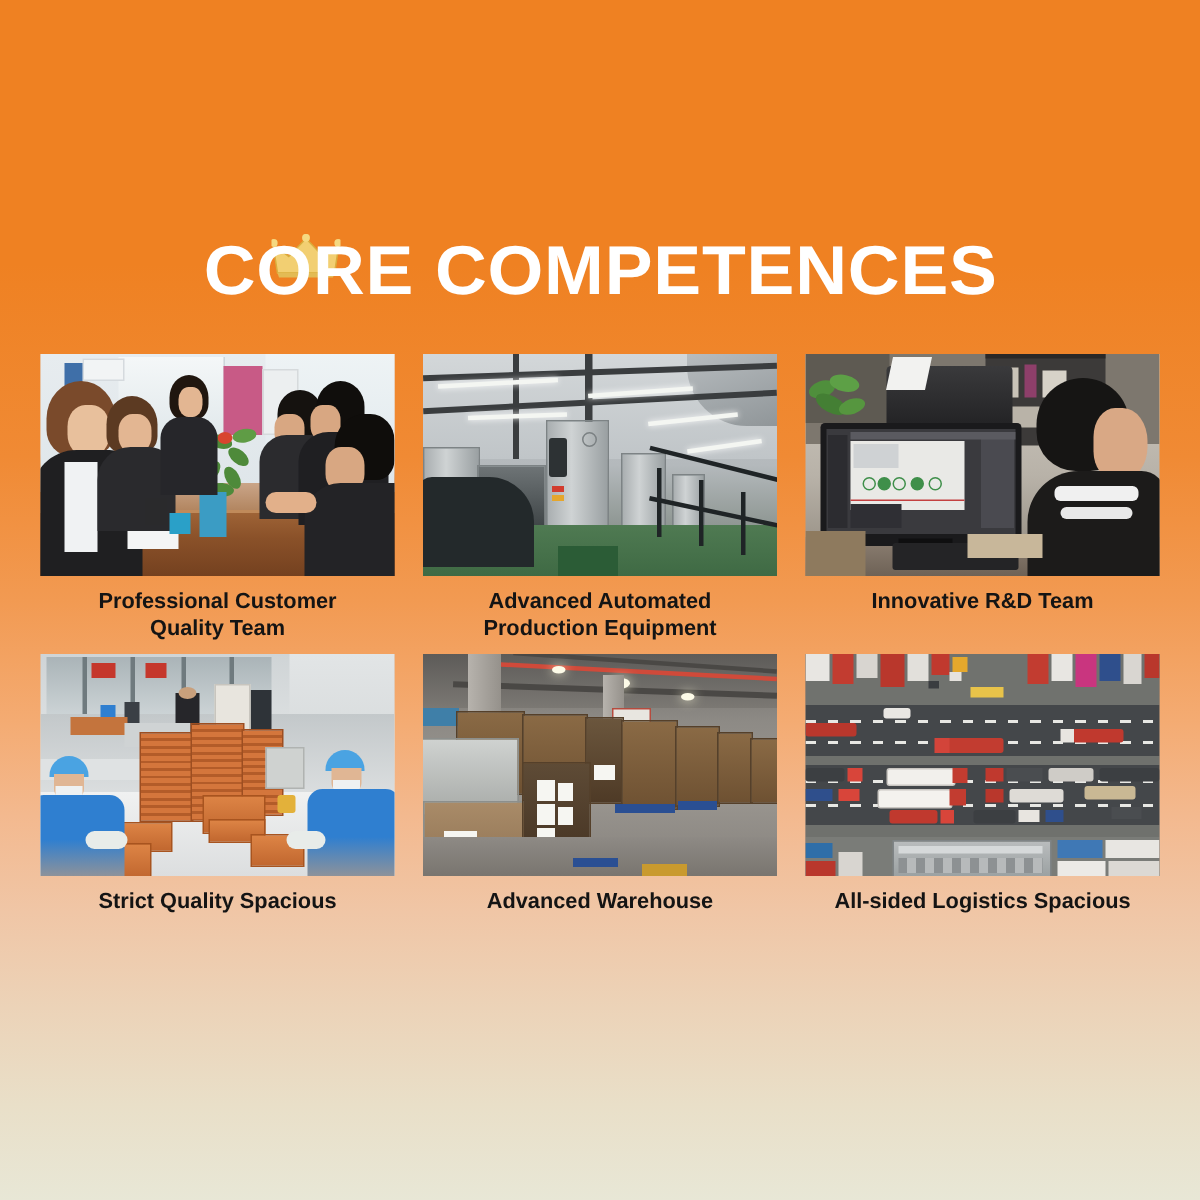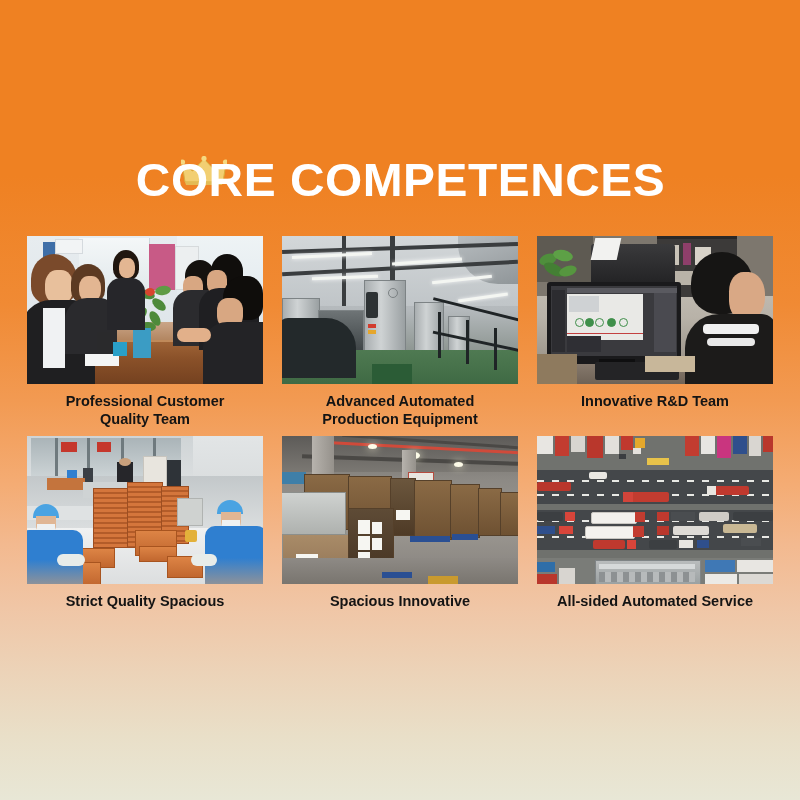--- a/index.html
+++ b/index.html
@@ -604,21 +604,21 @@
           <span class="label" style="left:114px;top:74px;width:14px;height:10px;"></span>
           <span class="label" style="left:14px;top:118px;width:22px;height:12px;"></span>
           <span class="label" style="left:40px;top:124px;width:20px;height:12px;"></span>
 
           <div class="floor"></div>
           <span class="bluepal" style="left:128px;top:100px;width:40px;"></span>
           <span class="bluepal" style="left:170px;top:98px;width:26px;"></span>
           <span class="bluepal" style="left:100px;bottom:6px;width:30px;"></span>
           <span style="position:absolute;left:146px;bottom:0px;width:30px;height:8px;background:#c99a2e;"></span>
         </div>
-        <div class="caption">Spacious Innovative</div>
+        <div class="caption">Advanced Warehouse</div>
       </div>
 
       <div class="card">
         <div class="photo ph6">
 
           <div class="yard" style="top:0;height:34px;background:#70726e;"></div>
           <span class="ctr" style="left:0px;top:0px;width:16px;height:18px;background:#e8e6e2;"></span>
           <span class="ctr" style="left:18px;top:0px;width:14px;height:20px;background:#c23c30;"></span>
           <span class="ctr" style="left:34px;top:0px;width:14px;height:16px;background:#d8d5d0;"></span>
           <span class="ctr" style="left:50px;top:0px;width:16px;height:22px;background:#b9372c;"></span>
@@ -679,17 +679,17 @@
           <span style="position:absolute;left:62px;top:128px;width:96px;height:5px;background:#d6d9da;"></span>
           <span style="position:absolute;left:62px;top:136px;width:96px;height:10px;background:repeating-linear-gradient(to right,#8d9193 0px,#8d9193 6px,#b7babb 6px,#b7babb 12px);"></span>
           <span class="ctr" style="left:0px;top:126px;width:18px;height:10px;background:#2f6ea8;"></span>
           <span class="ctr" style="left:0px;top:138px;width:20px;height:10px;background:#b9372c;"></span>
           <span class="ctr" style="left:22px;top:132px;width:16px;height:16px;background:#d8d5d0;"></span>
           <span class="ctr" style="left:168px;top:124px;width:30px;height:12px;background:#3f78b5;"></span>
           <span class="ctr" style="left:200px;top:124px;width:36px;height:12px;background:#e8e6e2;"></span>
           <span class="ctr" style="left:168px;top:138px;width:32px;height:10px;background:#eceae6;"></span>
           <span class="ctr" style="left:202px;top:138px;width:34px;height:10px;background:#dcd9d4;"></span>
         </div>
-        <div class="caption">All-sided Automated Service</div>
+        <div class="caption">All-sided Logistics Spacious</div>
       </div>
     </div>
   </div>
 </div>
 
 </body></html>

